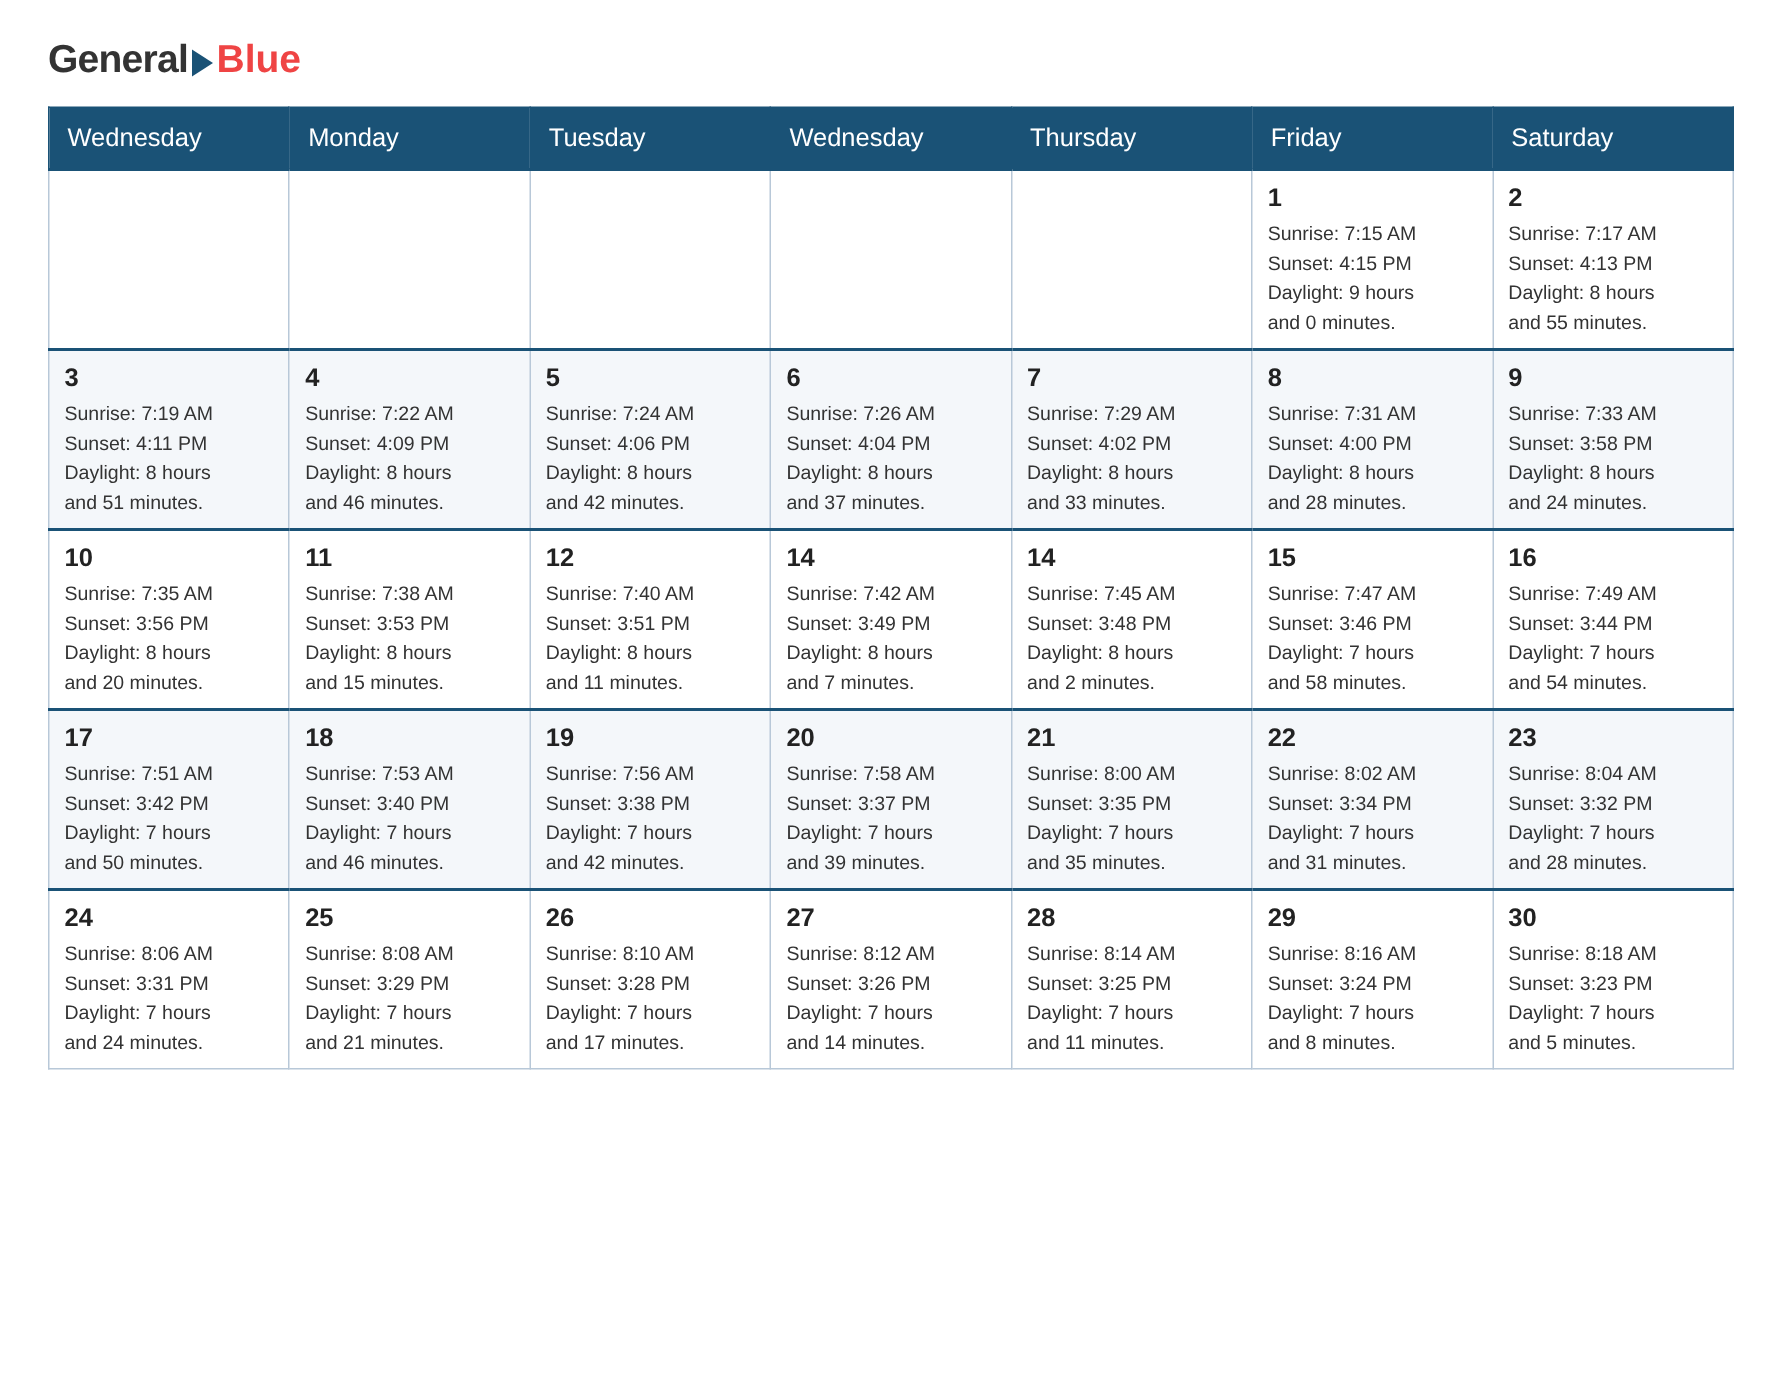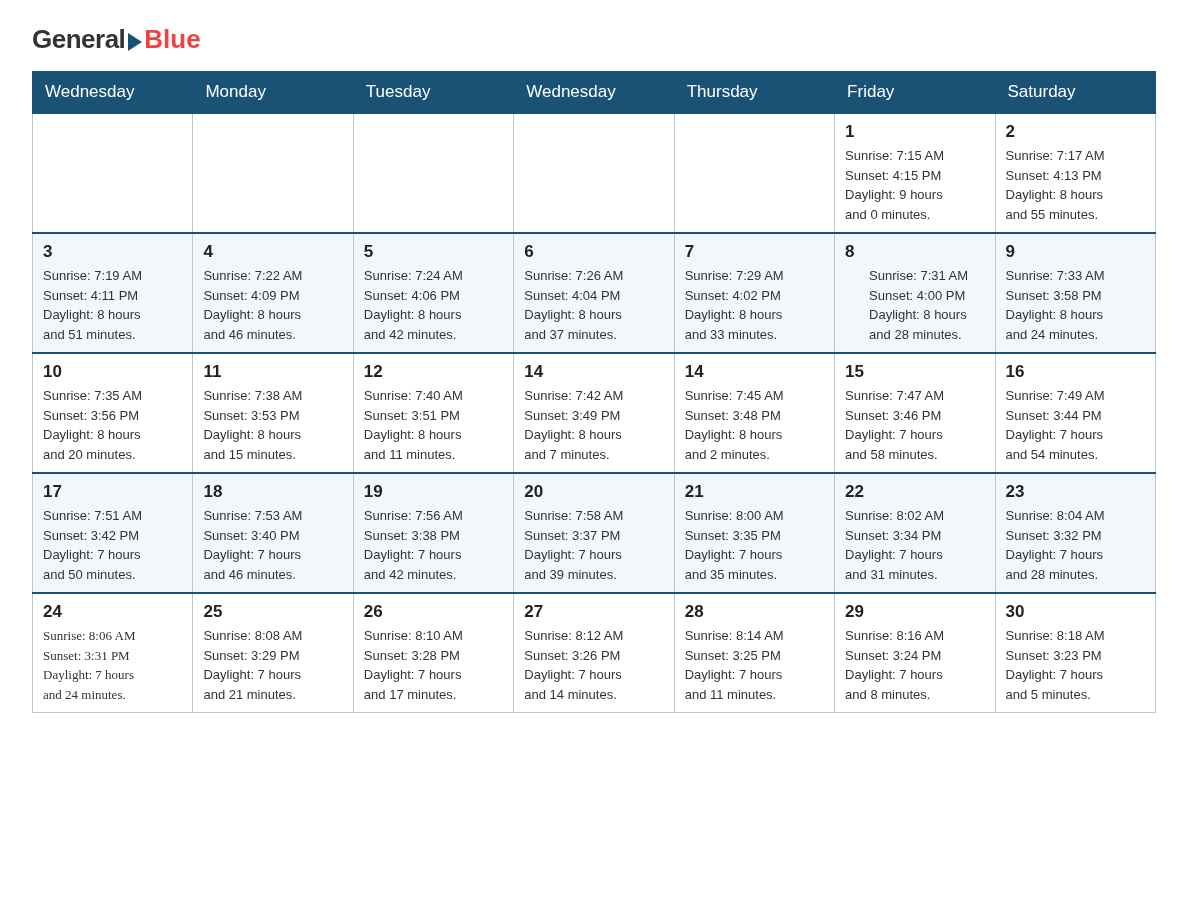--- a/index.html
+++ b/index.html
@@ -190,21 +190,21 @@
         </td>
         <td>
           <span class="day-number">7</span>
           <div class="day-info" style="white-space: pre-line;">Sunrise: 7:29 AM
 Sunset: 4:02 PM
 Daylight: 8 hours
 and 33 minutes.</div>
         </td>
         <td>
           <span class="day-number">8</span>
-          <div class="day-info" style="white-space: pre-line; margin-left: 24px;">Sunrise: 7:31 AM
+          <div class="day-info" style="white-space: pre-line;">Sunrise: 7:31 AM
 Sunset: 4:00 PM
 Daylight: 8 hours
 and 28 minutes.</div>
         </td>
         <td>
           <span class="day-number">9</span>
           <div class="day-info" style="white-space: pre-line;">Sunrise: 7:33 AM
 Sunset: 3:58 PM
 Daylight: 8 hours
 and 24 minutes.</div>
@@ -308,21 +308,21 @@
           <span class="day-number">23</span>
           <div class="day-info" style="white-space: pre-line;">Sunrise: 8:04 AM
 Sunset: 3:32 PM
 Daylight: 7 hours
 and 28 minutes.</div>
         </td>
       </tr>
       <tr>
         <td>
           <span class="day-number">24</span>
-          <div class="day-info" style="white-space: pre-line; font-family: Liberation Serif, serif;">Sunrise: 8:06 AM
+          <div class="day-info" style="white-space: pre-line;">Sunrise: 8:06 AM
 Sunset: 3:31 PM
 Daylight: 7 hours
 and 24 minutes.</div>
         </td>
         <td>
           <span class="day-number">25</span>
           <div class="day-info" style="white-space: pre-line;">Sunrise: 8:08 AM
 Sunset: 3:29 PM
 Daylight: 7 hours
 and 21 minutes.</div>

